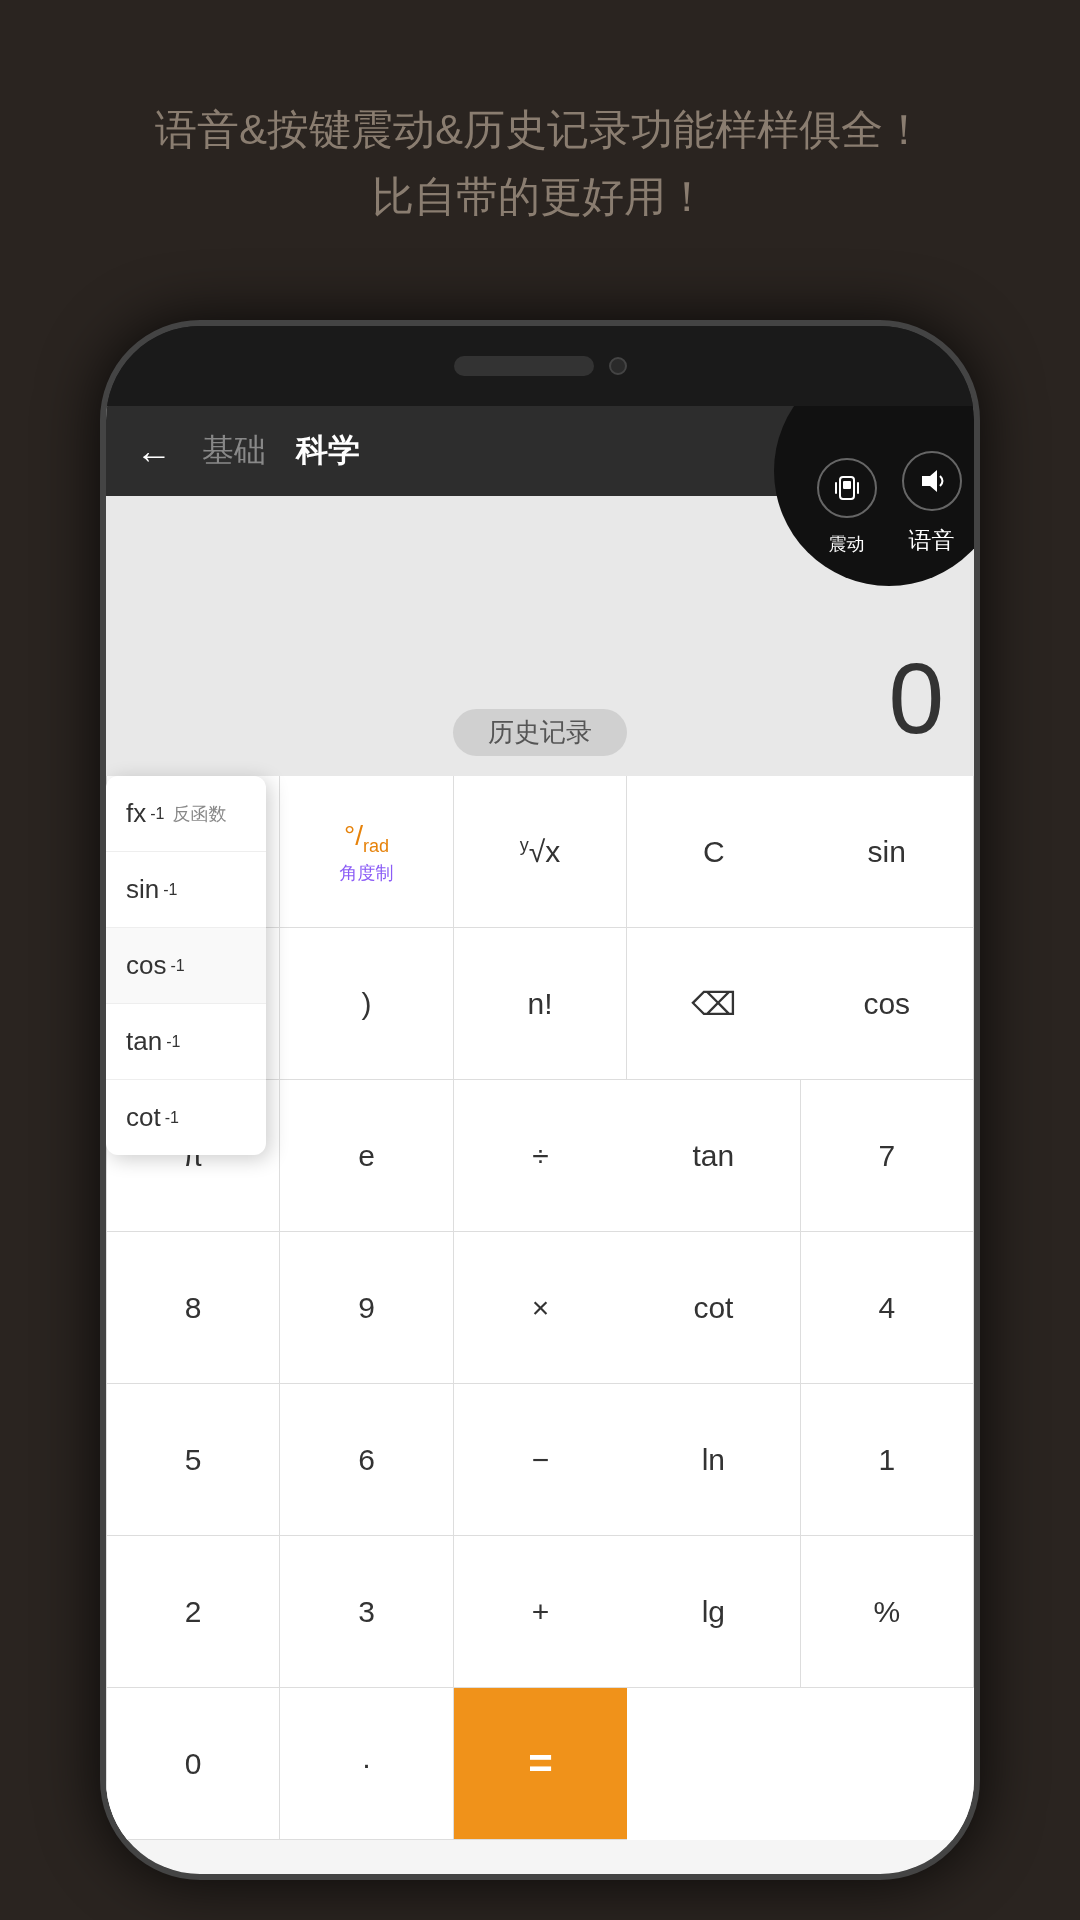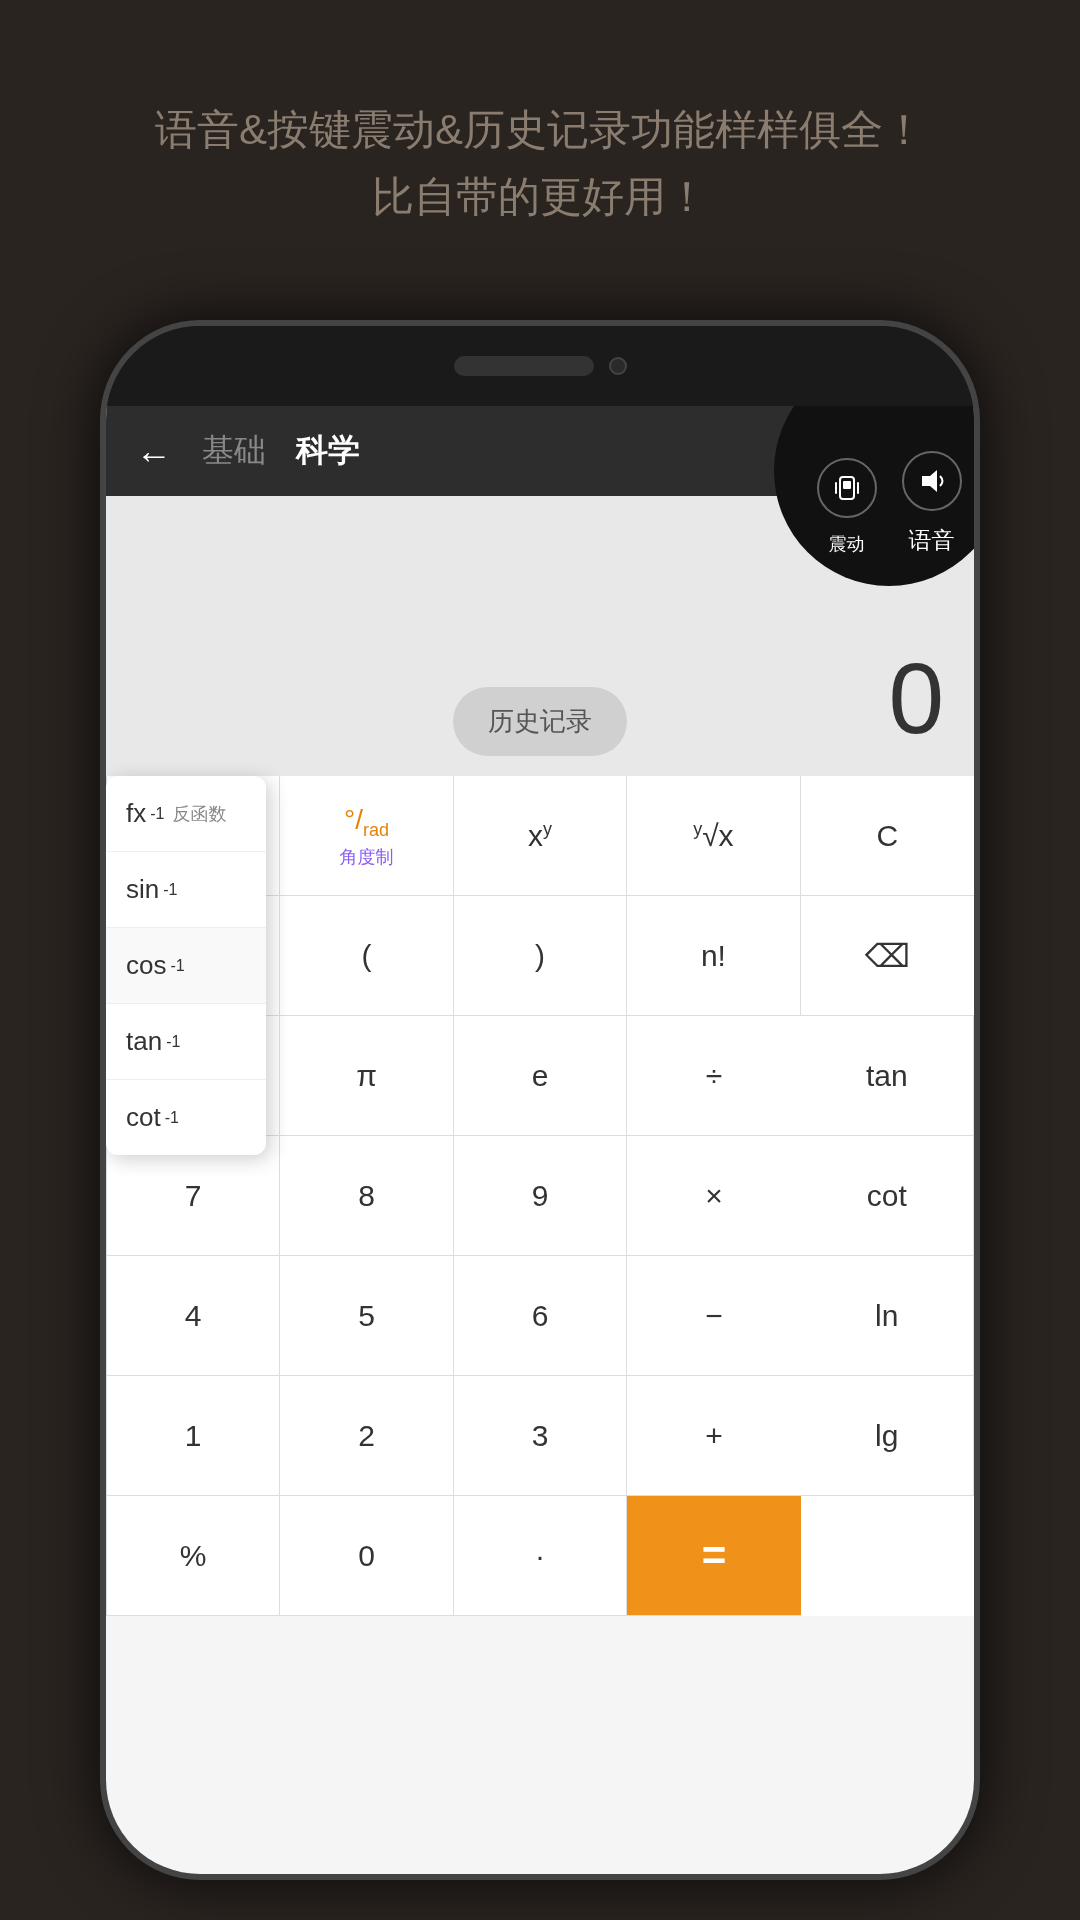--- a/index.html
+++ b/index.html
@@ -122,21 +122,21 @@
       justify-content: flex-end;
       padding: 20px 30px;
     }
     .history-bubble {
       position: absolute;
       left: 50%;
       bottom: 20px;
       transform: translateX(-50%);
       background: #d0d0d0;
       border-radius: 40px;
-      padding: 17px 35px;
+      padding: 6px 35px;
       font-size: 26px;
       color: #555;
     }
     .display-number {
       font-size: 100px;
       color: #333;
       font-weight: 300;
     }
 
     
@@ -184,21 +184,21 @@
       border-left: 1px solid #ddd;
     }
 
     .key {
       display: flex;
       flex-direction: column;
       align-items: center;
       justify-content: center;
       border-right: 1px solid #ddd;
       border-bottom: 1px solid #ddd;
-      height: 120px;
+      height: 152px;
       font-size: 30px;
       color: #333;
       cursor: pointer;
       position: relative;
       background: white;
       user-select: none;
     }
     .key .key-sub {
       font-size: 18px;
       color: #8b5cf6;
@@ -287,23 +287,20 @@
       <div class="main-keyboard" id="keyboard-grid">
       <div class="key">
             <span>fx</span>
             <span class="key-sub">函数</span>
           </div>
           <div class="key">
             <span><span style="color:#e6820a;font-size:28px;">°/<sub style="font-size:18px;">rad</sub></span></span>
             <span class="key-sub">角度制</span>
           </div>
           <div class="key">
-            <span>x<sup style="font-size:18px;">y</sup></span>
-          </div>
-          <div class="key">
             <span><sup style="font-size:18px;">y</sup>√x</span>
           </div>
           <div class="key" style="border-right: none;">
             <span>C</span>
           </div>
           <div class="key">
             <span>sin</span>
           </div>
           <div class="key">
             <span>(</span>

